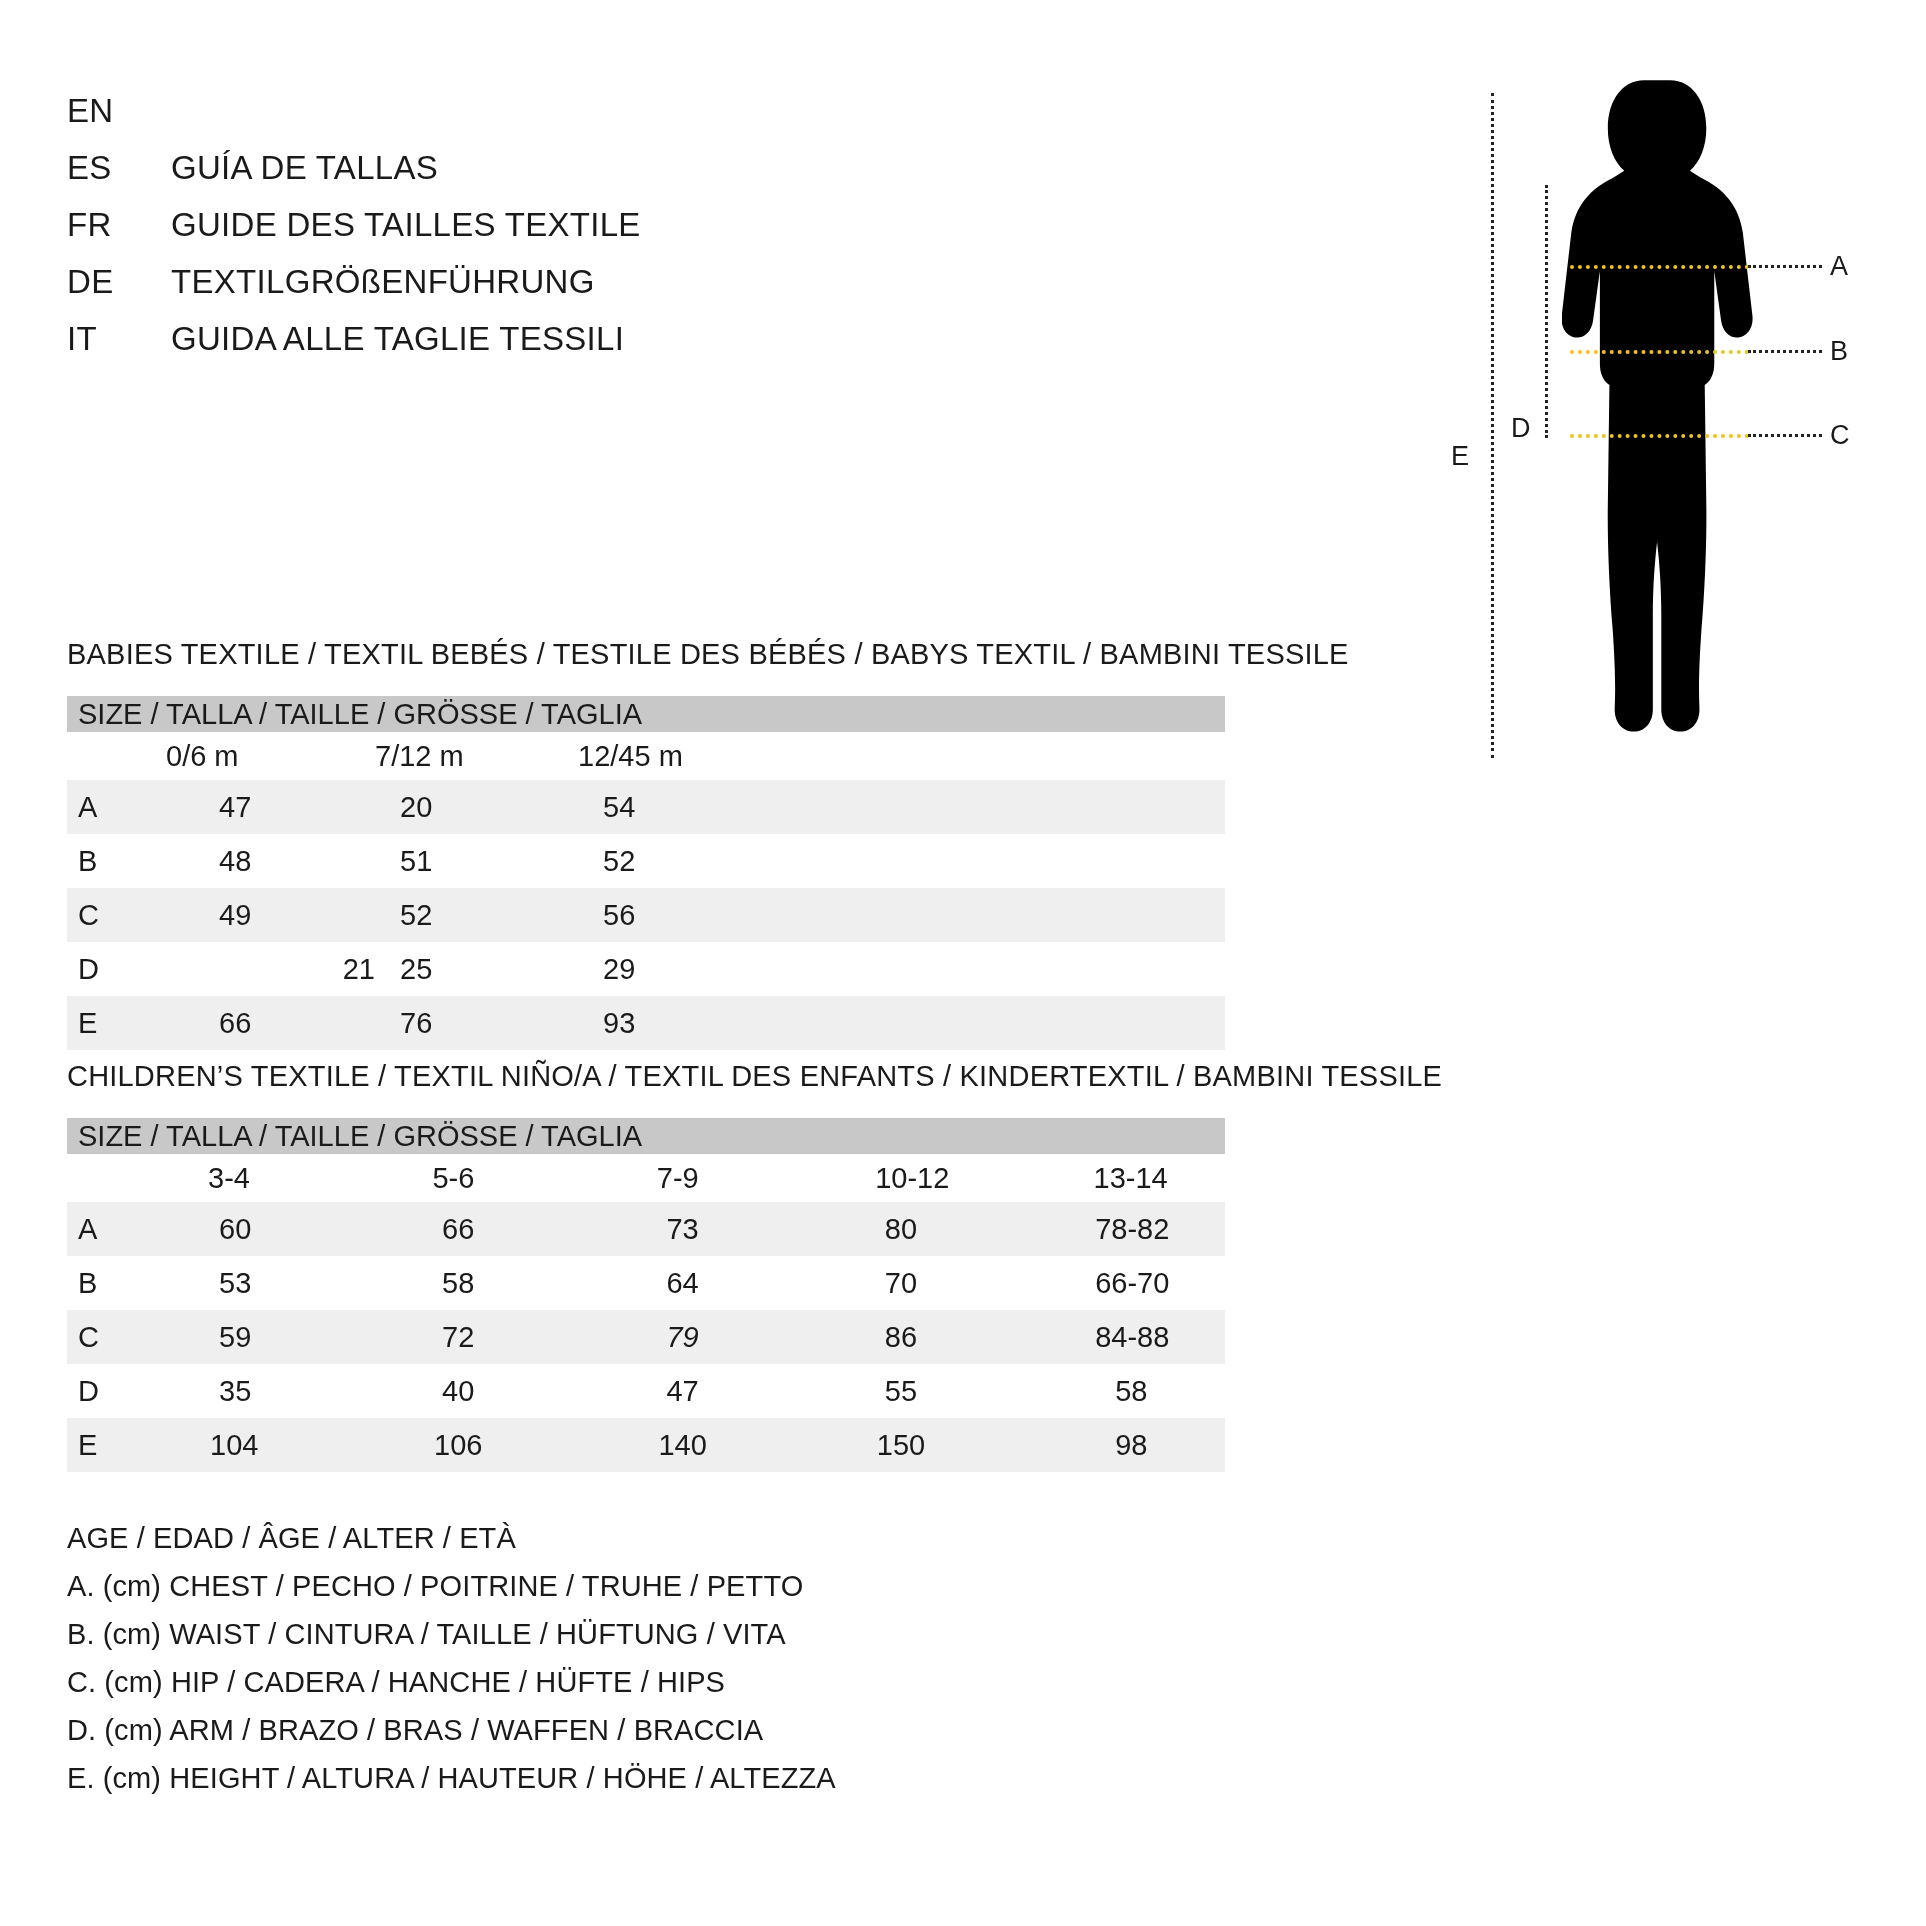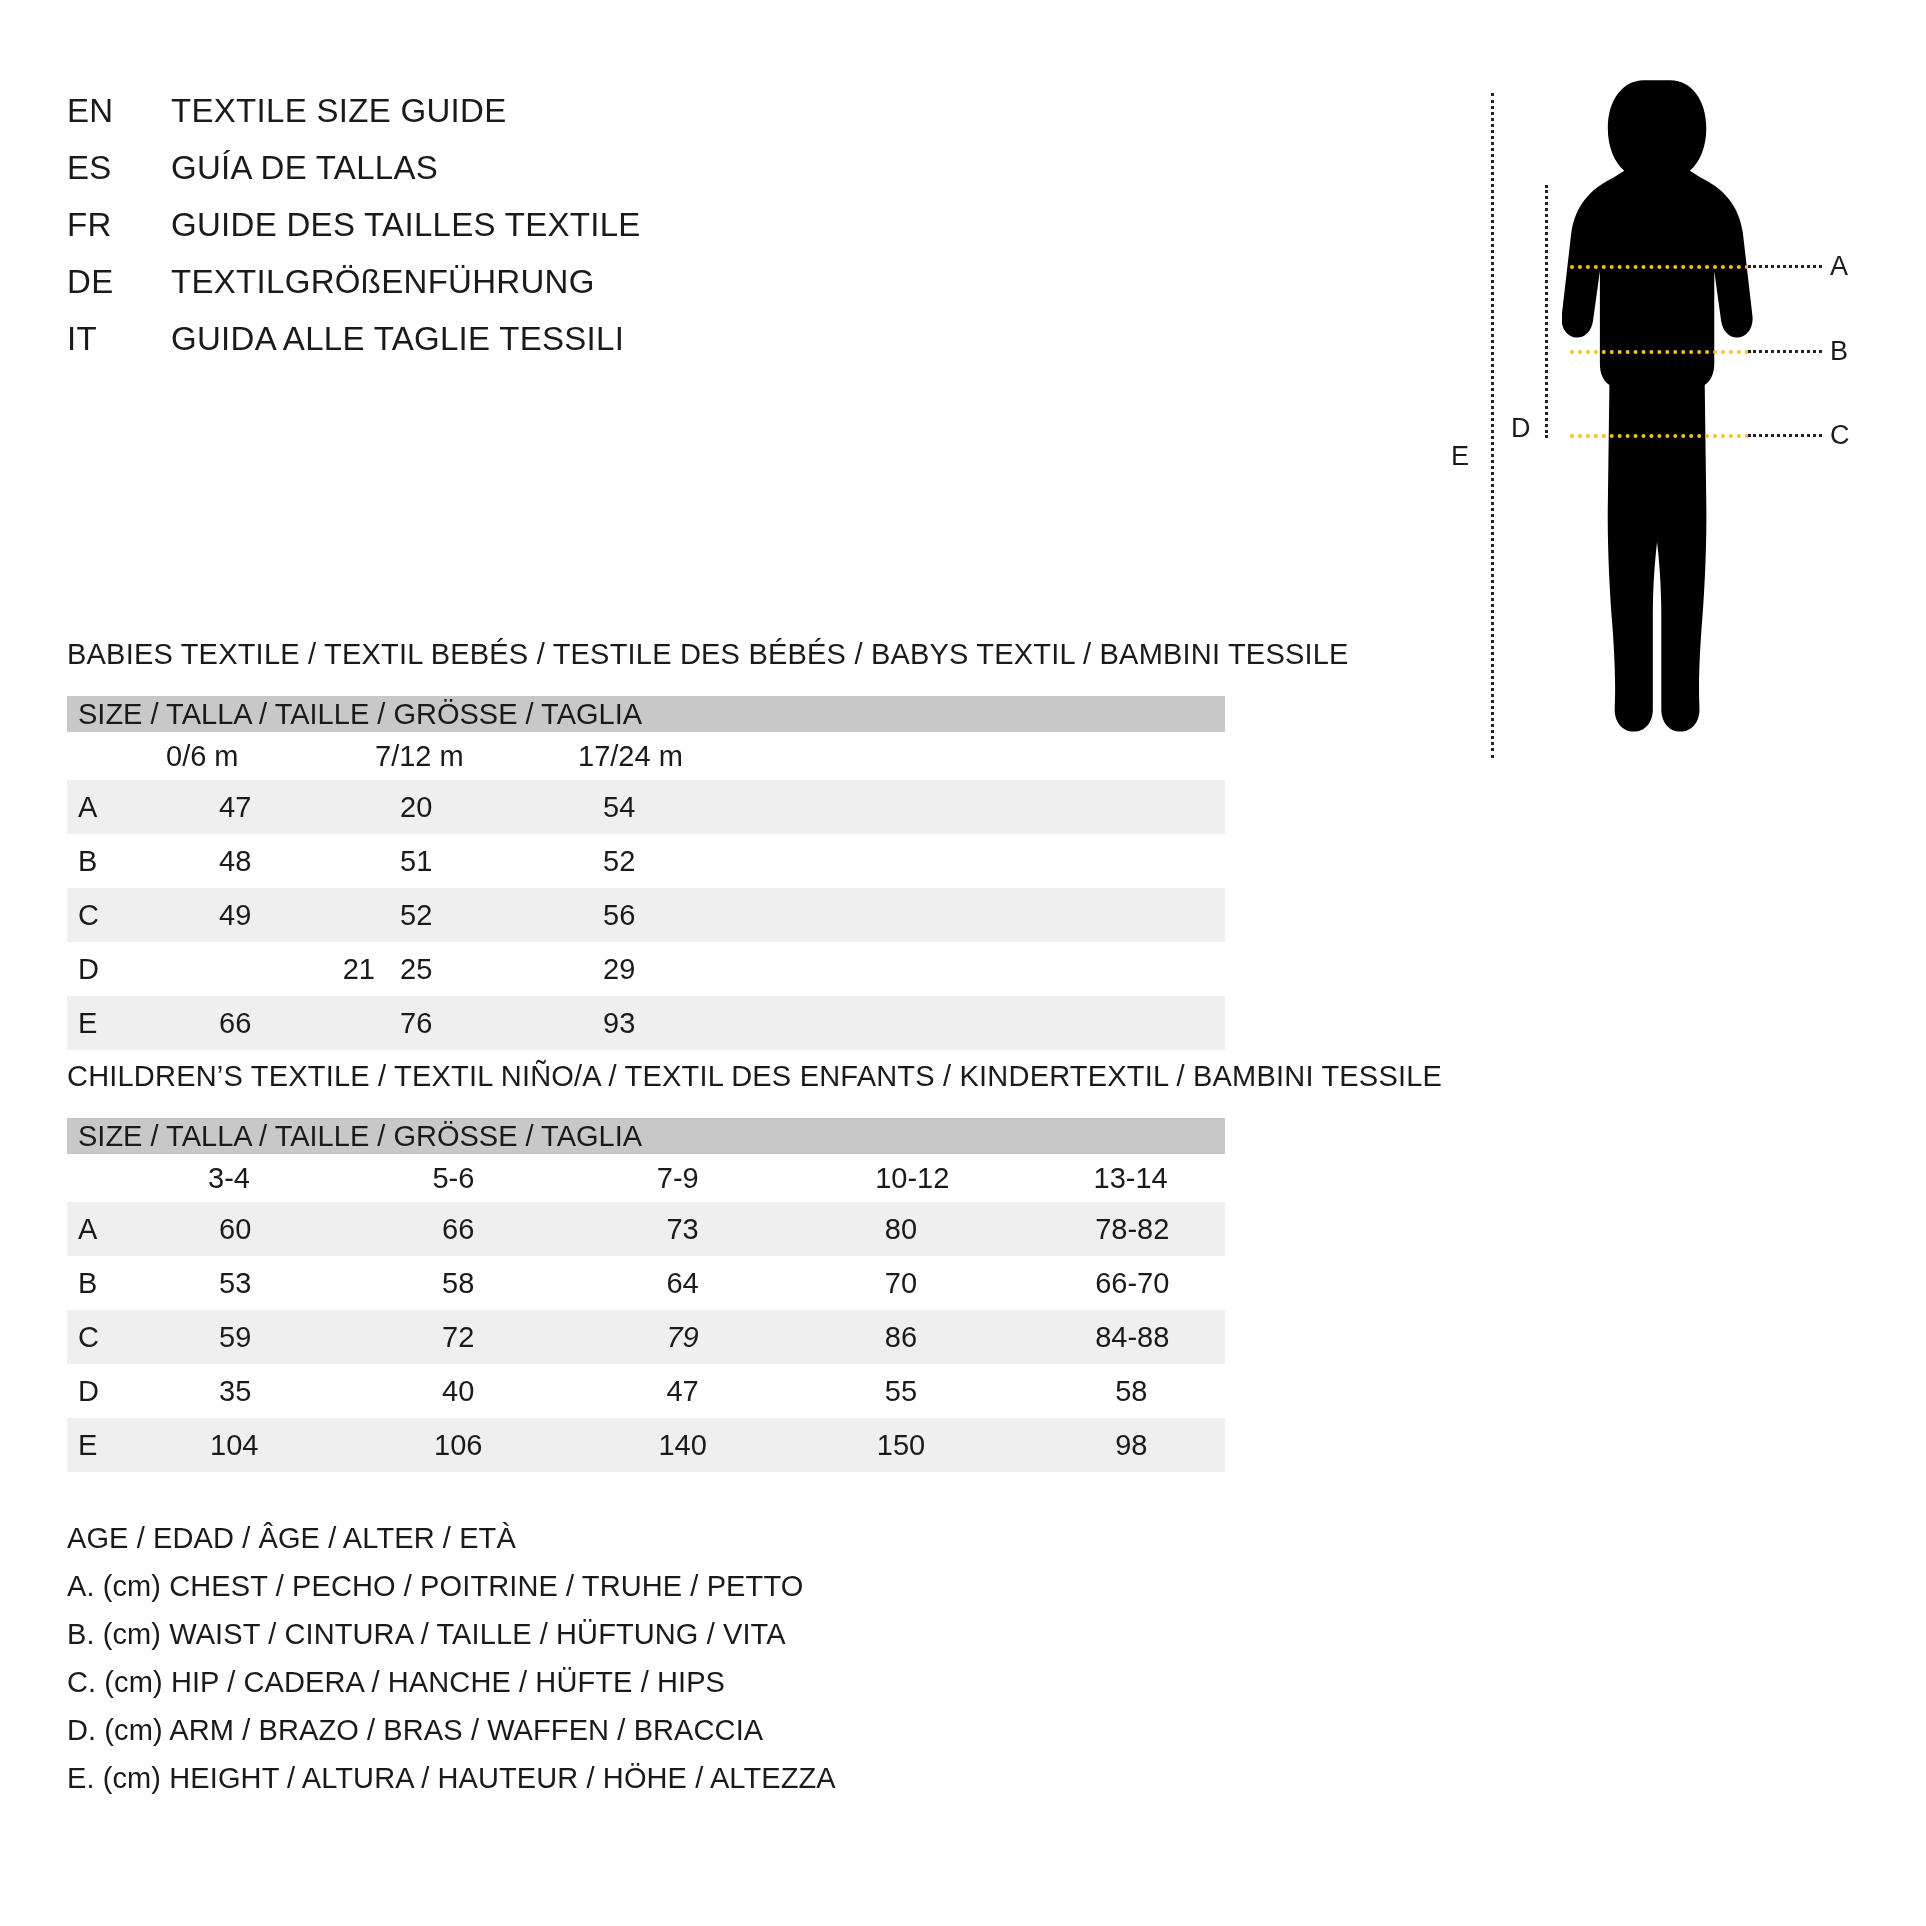--- a/index.html
+++ b/index.html
@@ -130,21 +130,20 @@
     white-space: nowrap;
     letter-spacing: 0.1px;
   }
 </style>
 </head>
 <body>
 
 <div class="lang-block">
   <div class="lang-row">
     <span class="lang-code">EN</span>
-    <span class="lang-label">TEXTILE SIZE GUIDE</span>
   </div>
   <div class="lang-row">
     <span class="lang-code">ES</span>
     <span class="lang-label">GUÍA DE TALLAS</span>
   </div>
   <div class="lang-row">
     <span class="lang-code">FR</span>
     <span class="lang-label">GUIDE DES TAILLES TEXTILE</span>
   </div>
   <div class="lang-row">
@@ -223,21 +222,21 @@
 
 <table style="left:67px; top:696px; width:1158px;">
   <tbody>
       <tr class="tbl-head-row">
     <td colspan="4">SIZE / TALLA / TAILLE / GRÖSSE / TAGLIA</td>
   </tr>
   <tr class="tbl-sizes-row">
     <td style="width:99px;"></td>
     <td style="width:209px;margin-left:32px;">0/6 m</td>
     <td style="width:203px;">7/12 m</td>
-    <td>17/24 m</td>
+    <td>12/45 m</td>
   </tr>
 
   <tr class="row-alt">
     <td class="cell-label" style="height:54px;">A</td>
     <td class="data-cell" style="padding-left:53px;">47</td>
     <td class="data-cell" style="padding-left:25px;">20</td>
     <td class="data-cell" style="padding-left:25px;">54</td>
   </tr>
   <tr class="row-plain">
     <td class="cell-label" style="height:54px;">B</td>

